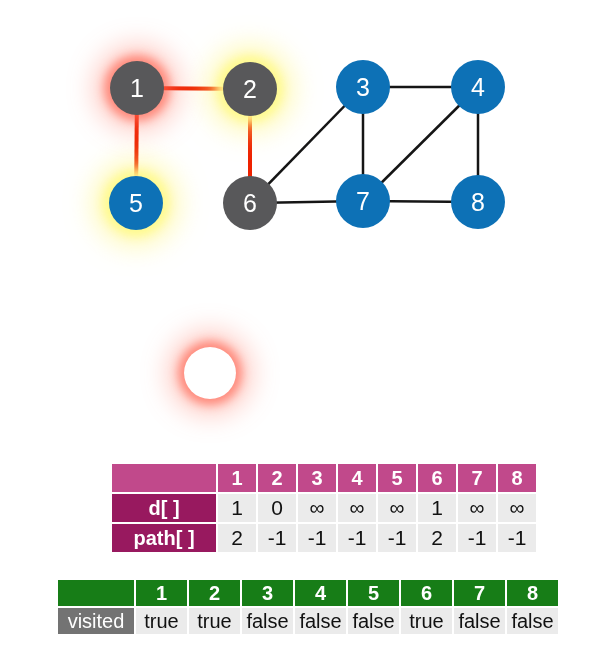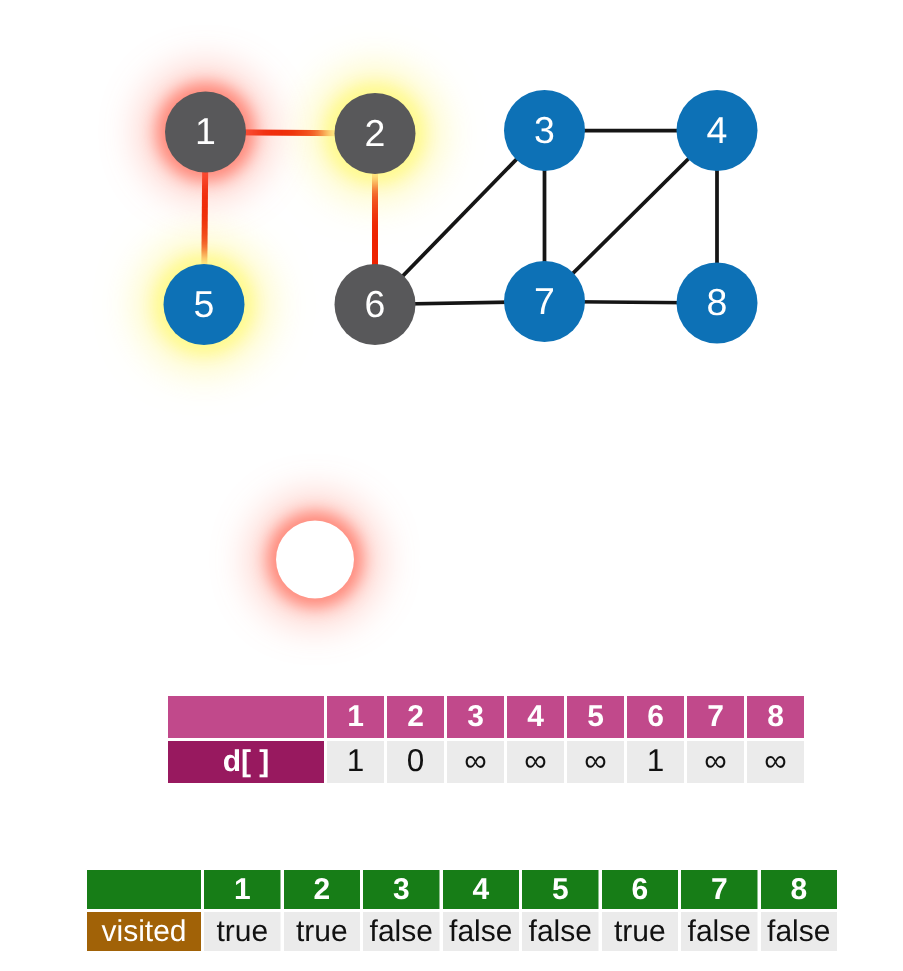--- a/index.html
+++ b/index.html
@@ -67,21 +67,21 @@
     overflow: hidden;
   }
   
   .t-dist td { height: 28px; font-size: 21px; }
   .t-dist .hdr   { background: #c1498b; color: #ffffff; font-weight: bold; font-size: 20px; }
   .t-dist .label { background: #98195f; color: #ffffff; font-weight: bold; font-size: 20px; }
   .t-dist .val   { background: #ebebeb; color: #111111; }
   
   .t-vis td { height: 26px; font-size: 20px; }
   .t-vis .hdr   { background: #177d17; color: #ffffff; font-weight: bold; }
-  .t-vis .label { background: #a16207; color: #ffffff; }
+  .t-vis .label { background: #737373; color: #ffffff; }
   .t-vis .val   { background: #ebebeb; color: #111111; }
 </style>
 </head>
 <body>
 
 <div class="stage">
 
   <svg class="edges" viewBox="0 0 602 647">
     <line class="edge-red" x1="137" y1="88" x2="250" y2="89"></line>
     <line class="edge-red" x1="137" y1="88" x2="136" y2="203"></line>
@@ -147,20 +147,31 @@
       <td class="label">d[ ]</td>
       <td class="val">1</td>
       <td class="val">0</td>
       <td class="val">∞</td>
       <td class="val">∞</td>
       <td class="val">∞</td>
       <td class="val">1</td>
       <td class="val">∞</td>
       <td class="val">∞</td>
     </tr>
+    <tr>
+      <td class="label">path[ ]</td>
+      <td class="val">2</td>
+      <td class="val">-1</td>
+      <td class="val">-1</td>
+      <td class="val">-1</td>
+      <td class="val">-1</td>
+      <td class="val">2</td>
+      <td class="val">-1</td>
+      <td class="val">-1</td>
+    </tr>
   </tbody>
     </table>
 
   <table class="t-vis" style="left:56px; top:578px;">
     <tbody>
         <tr>
       <td class="hdr" style="width:76px;"></td>
       <td class="hdr" style="width:51px;">1</td>
       <td class="hdr" style="width:51px;">2</td>
       <td class="hdr" style="width:51px;">3</td>

